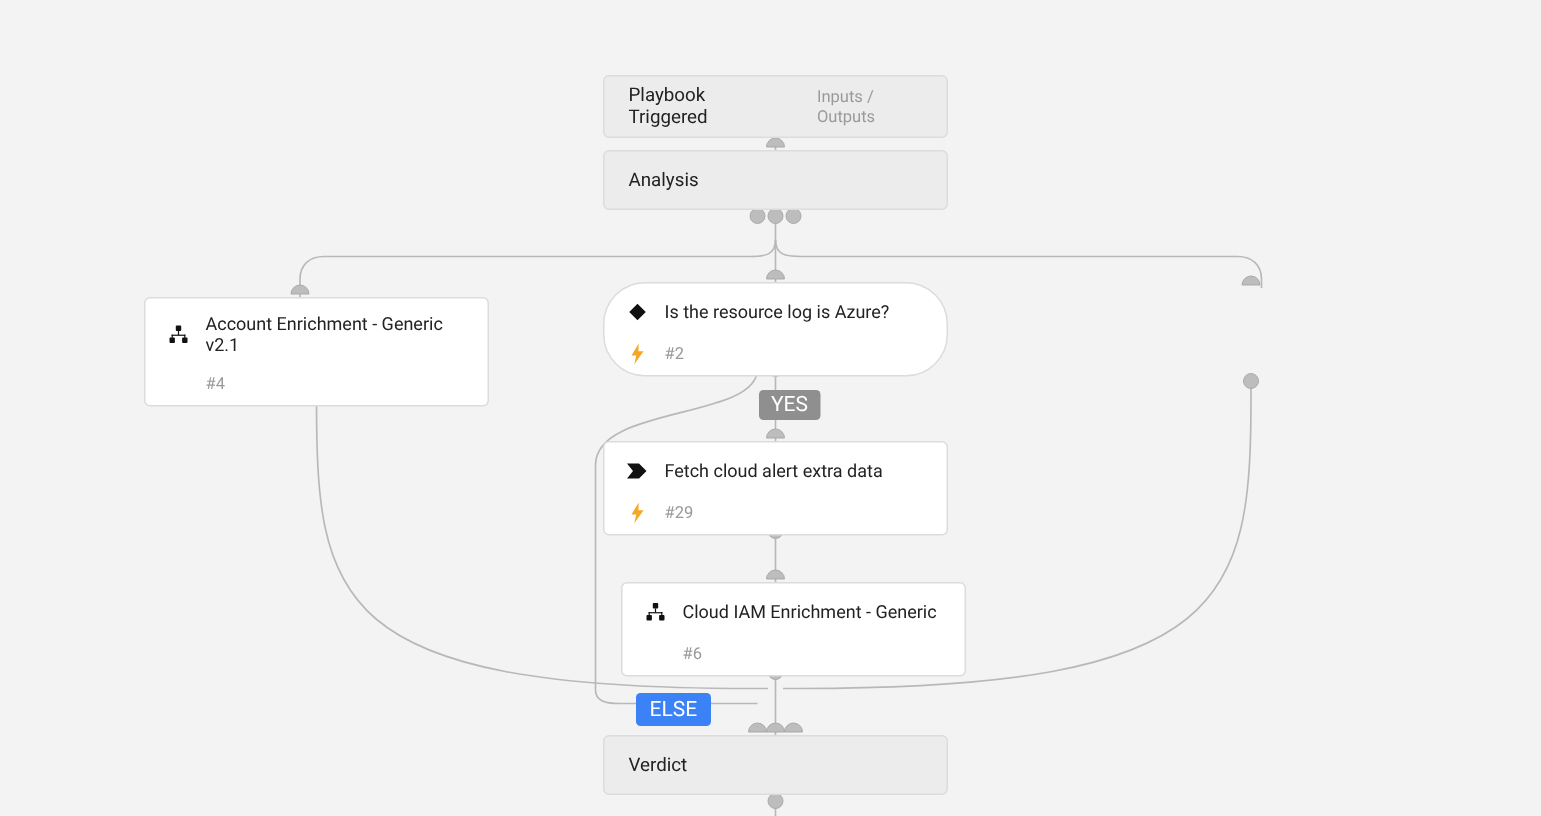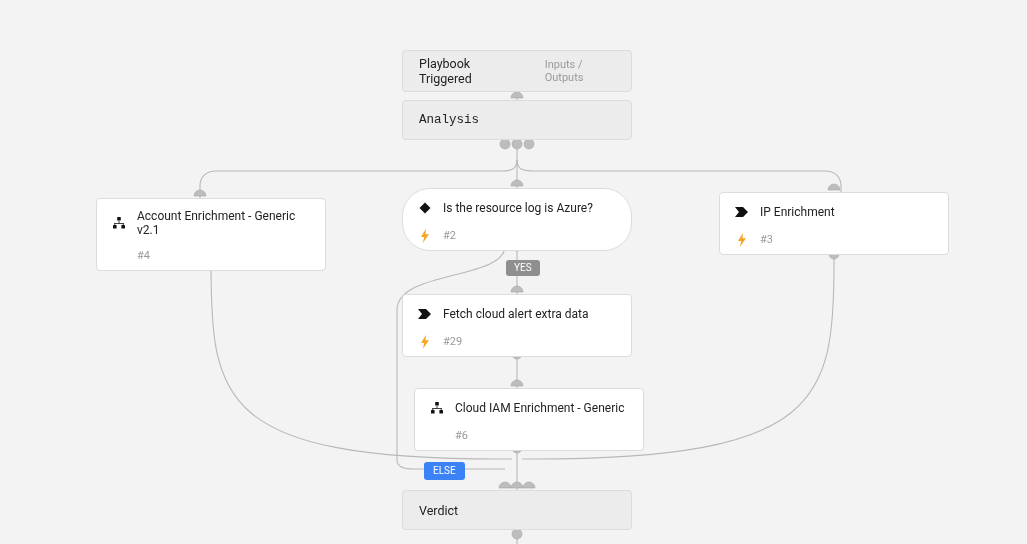--- a/index.html
+++ b/index.html
@@ -85,21 +85,21 @@
     display: inline-flex;
     align-items: center;
     justify-content: center;
     flex: 0 0 16px;
   }
   .icon-flow svg, .icon-chevron svg, .icon-diamond svg, .icon-bolt svg {
     display: block;
   }
   .label-pill {
     position: absolute;
-    font-size: 10px;
+    font-size: 14px;
     color: #fff;
     border-radius: 3px;
     padding: 3px 8px;
     line-height: 1;
   }
   .label-yes { background: #8f8f8f; }
   .label-else { background: #3b82f6; padding: 4px 9px; margin-left: 24px; }
   .bolt-pos { position: absolute; left: 14px; }
 </style>
 </head>
@@ -160,21 +160,21 @@
     <path d="M523,488 a6,6 0 0 1 12,0 z"></path>
     <circle cx="517" cy="534" r="5"></circle>
   </g>
 </svg>
 
 <div class="node node-gray tall" style="left:402px; top:18px;margin-top:32px;">
   <span class="title">Playbook Triggered</span>
   <span class="io">Inputs / Outputs</span>
 </div>
 
-<div class="node node-gray analysis" style="left:402px; top:100px;font-family:Liberation Mono, monospace;">
+<div class="node node-gray analysis" style="left:402px; top:100px;">
   <span class="title">Analysis</span>
 </div>
 
 <div class="node node-white" style="left:96px; top:198px;">
   <div class="nw-head">
     <span class="icon-slot icon-flow">
       <svg width="14" height="14" viewBox="0 0 14 14">
             <g fill="#111">
               <rect x="5.2" y="1" width="3.6" height="3.6" rx="0.6"></rect>
               <rect x="1" y="9" width="3.6" height="3.6" rx="0.6"></rect>
@@ -205,38 +205,20 @@
   <div class="nw-foot">
     <span class="icon-slot icon-bolt bolt-pos" style="top:auto;">
       <svg width="10" height="14" viewBox="0 0 10 14">
             <path d="M5.8 0 L1 8 h3.2 L2.8 14 L9 5.2 H5.6 Z" fill="#f5a623"></path>
           </svg>
     </span>
     <span class="idx">#2</span>
   </div>
 </div>
 
-<div class="node node-white" style="left:719px; top:192px;">
-  <div class="nw-head">
-    <span class="icon-slot icon-chevron">
-      <svg width="14" height="12" viewBox="0 0 14 12">
-            <path d="M0 1 h8 l5 5 -5 5 H0 l4 -5 Z" fill="#111"></path>
-          </svg>
-    </span>
-    <span class="title">IP Enrichment</span>
-  </div>
-  <div class="nw-foot">
-    <span class="icon-slot icon-bolt bolt-pos">
-      <svg width="10" height="14" viewBox="0 0 10 14">
-            <path d="M5.8 0 L1 8 h3.2 L2.8 14 L9 5.2 H5.6 Z" fill="#f5a623"></path>
-          </svg>
-    </span>
-    <span class="idx">#3</span>
-  </div>
-</div>
 
 <div class="label-pill label-yes" style="left:506px; top:260px;">YES</div>
 
 <div class="node node-white" style="left:402px; top:294px;">
   <div class="nw-head">
     <span class="icon-slot icon-chevron">
       <svg width="14" height="12" viewBox="0 0 14 12">
             <path d="M0 1 h8 l5 5 -5 5 H0 l4 -5 Z" fill="#111"></path>
           </svg>
     </span>

